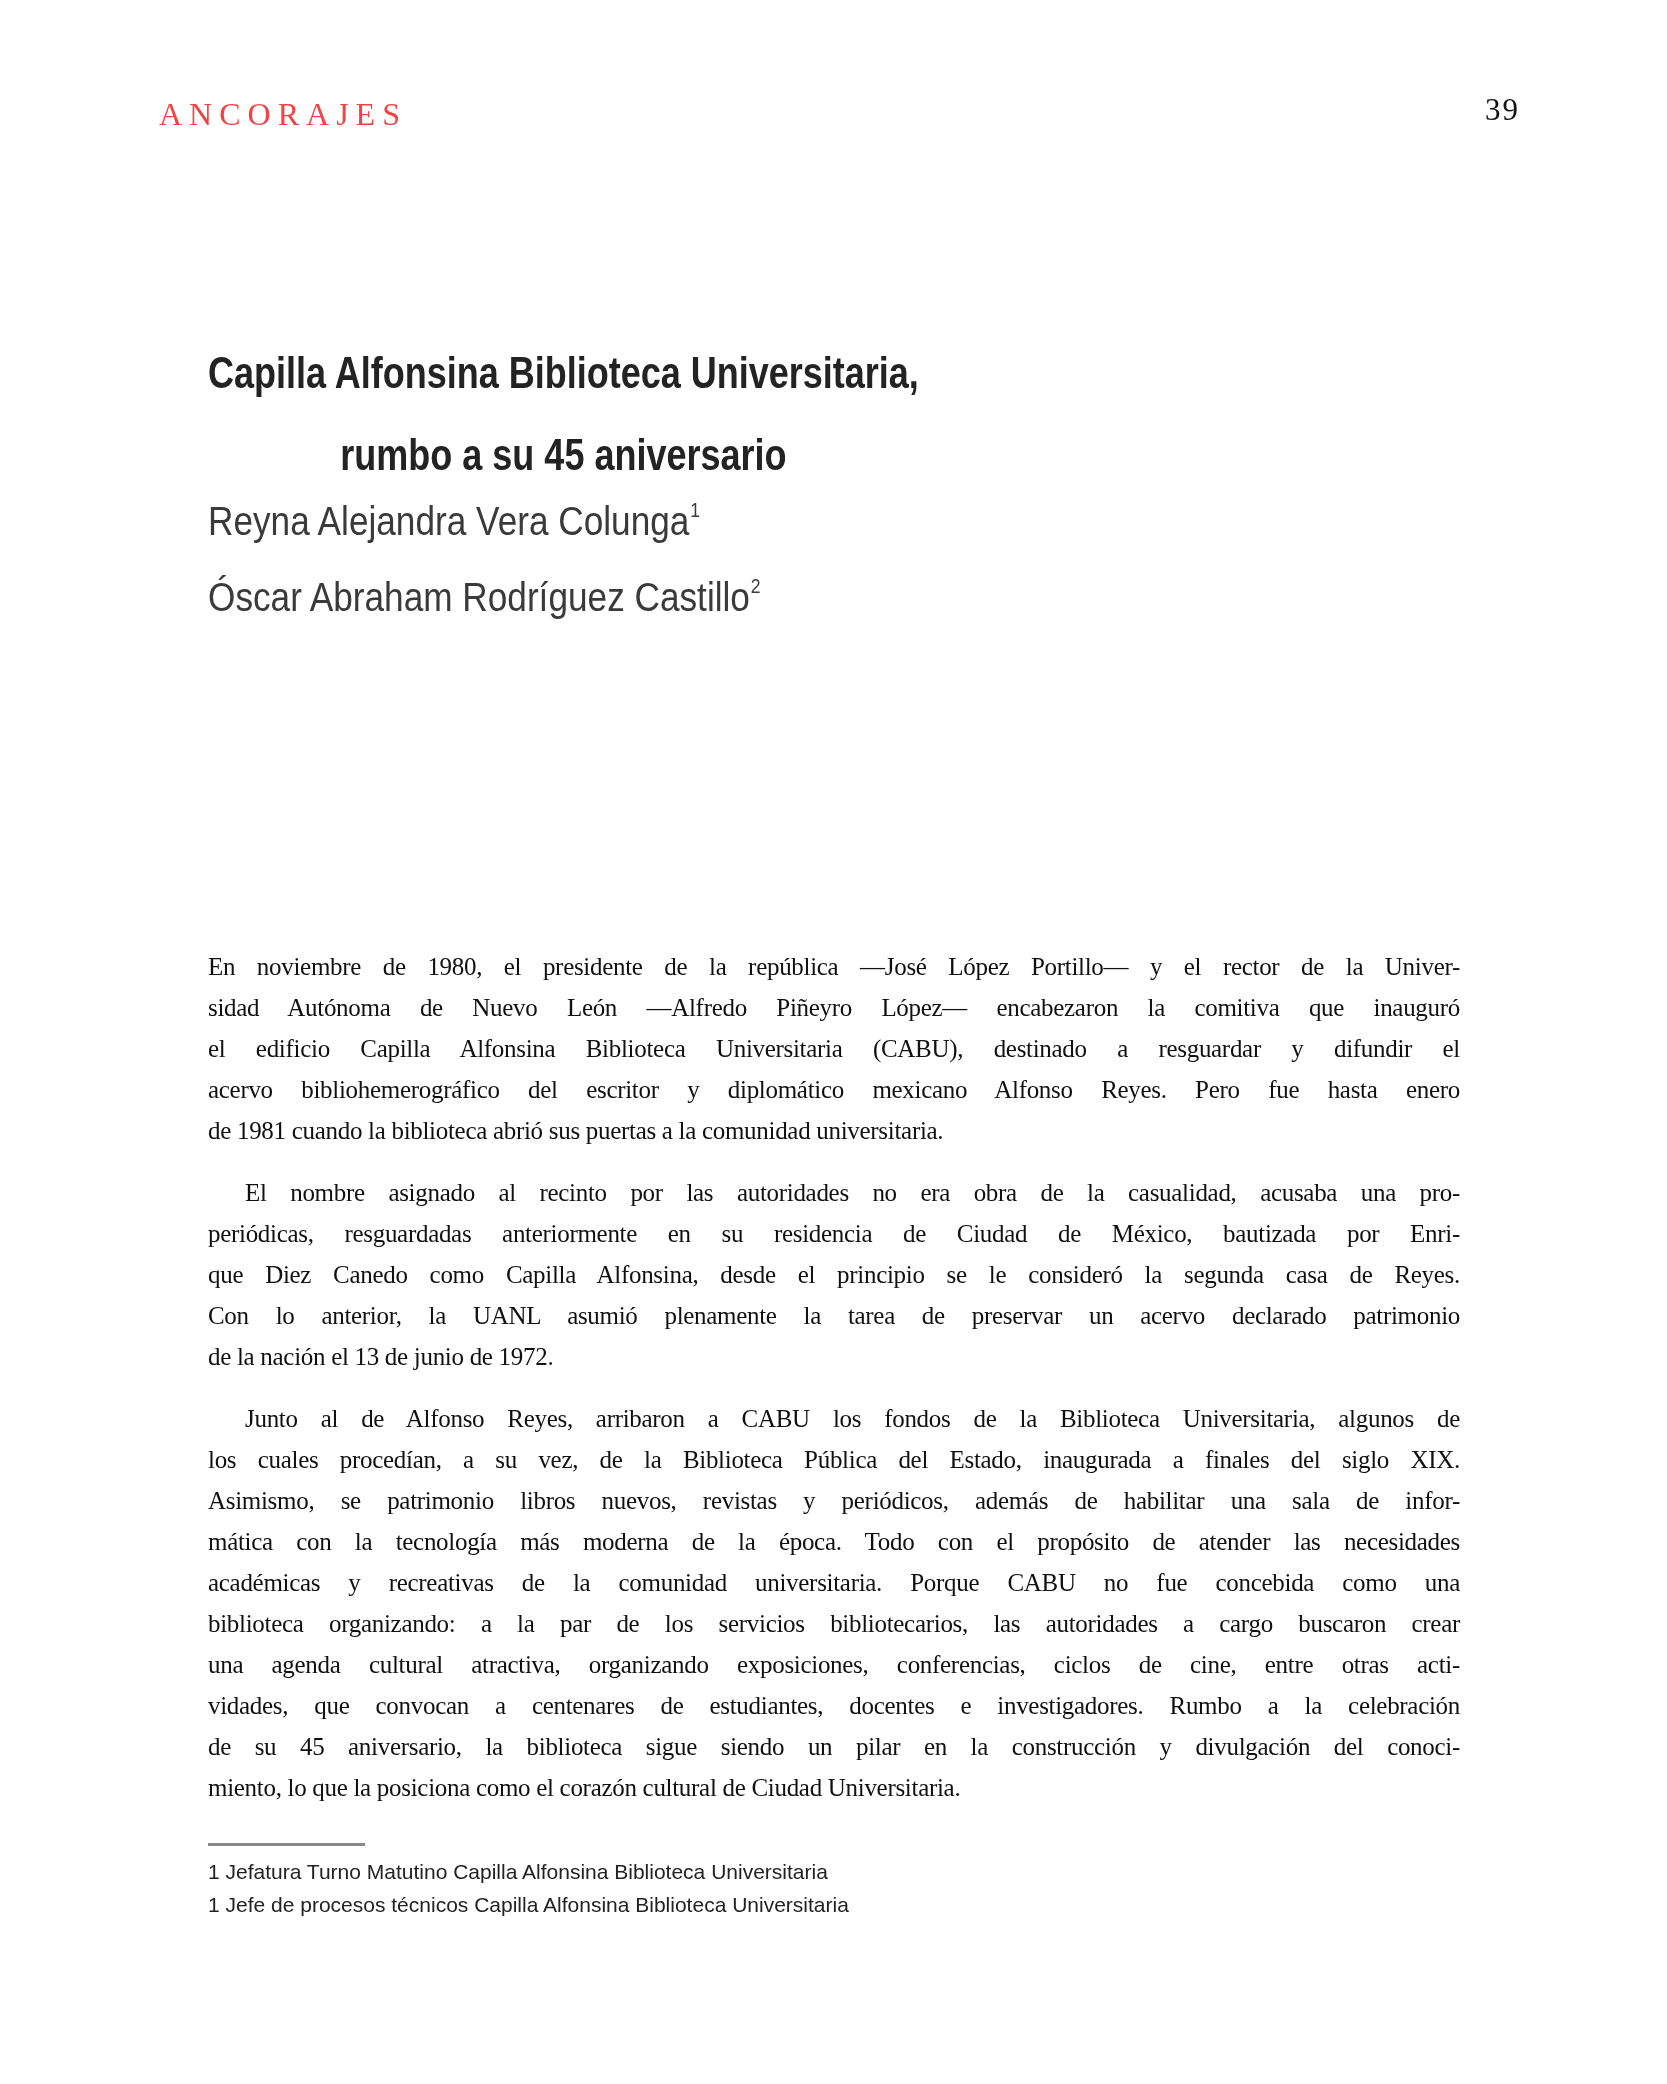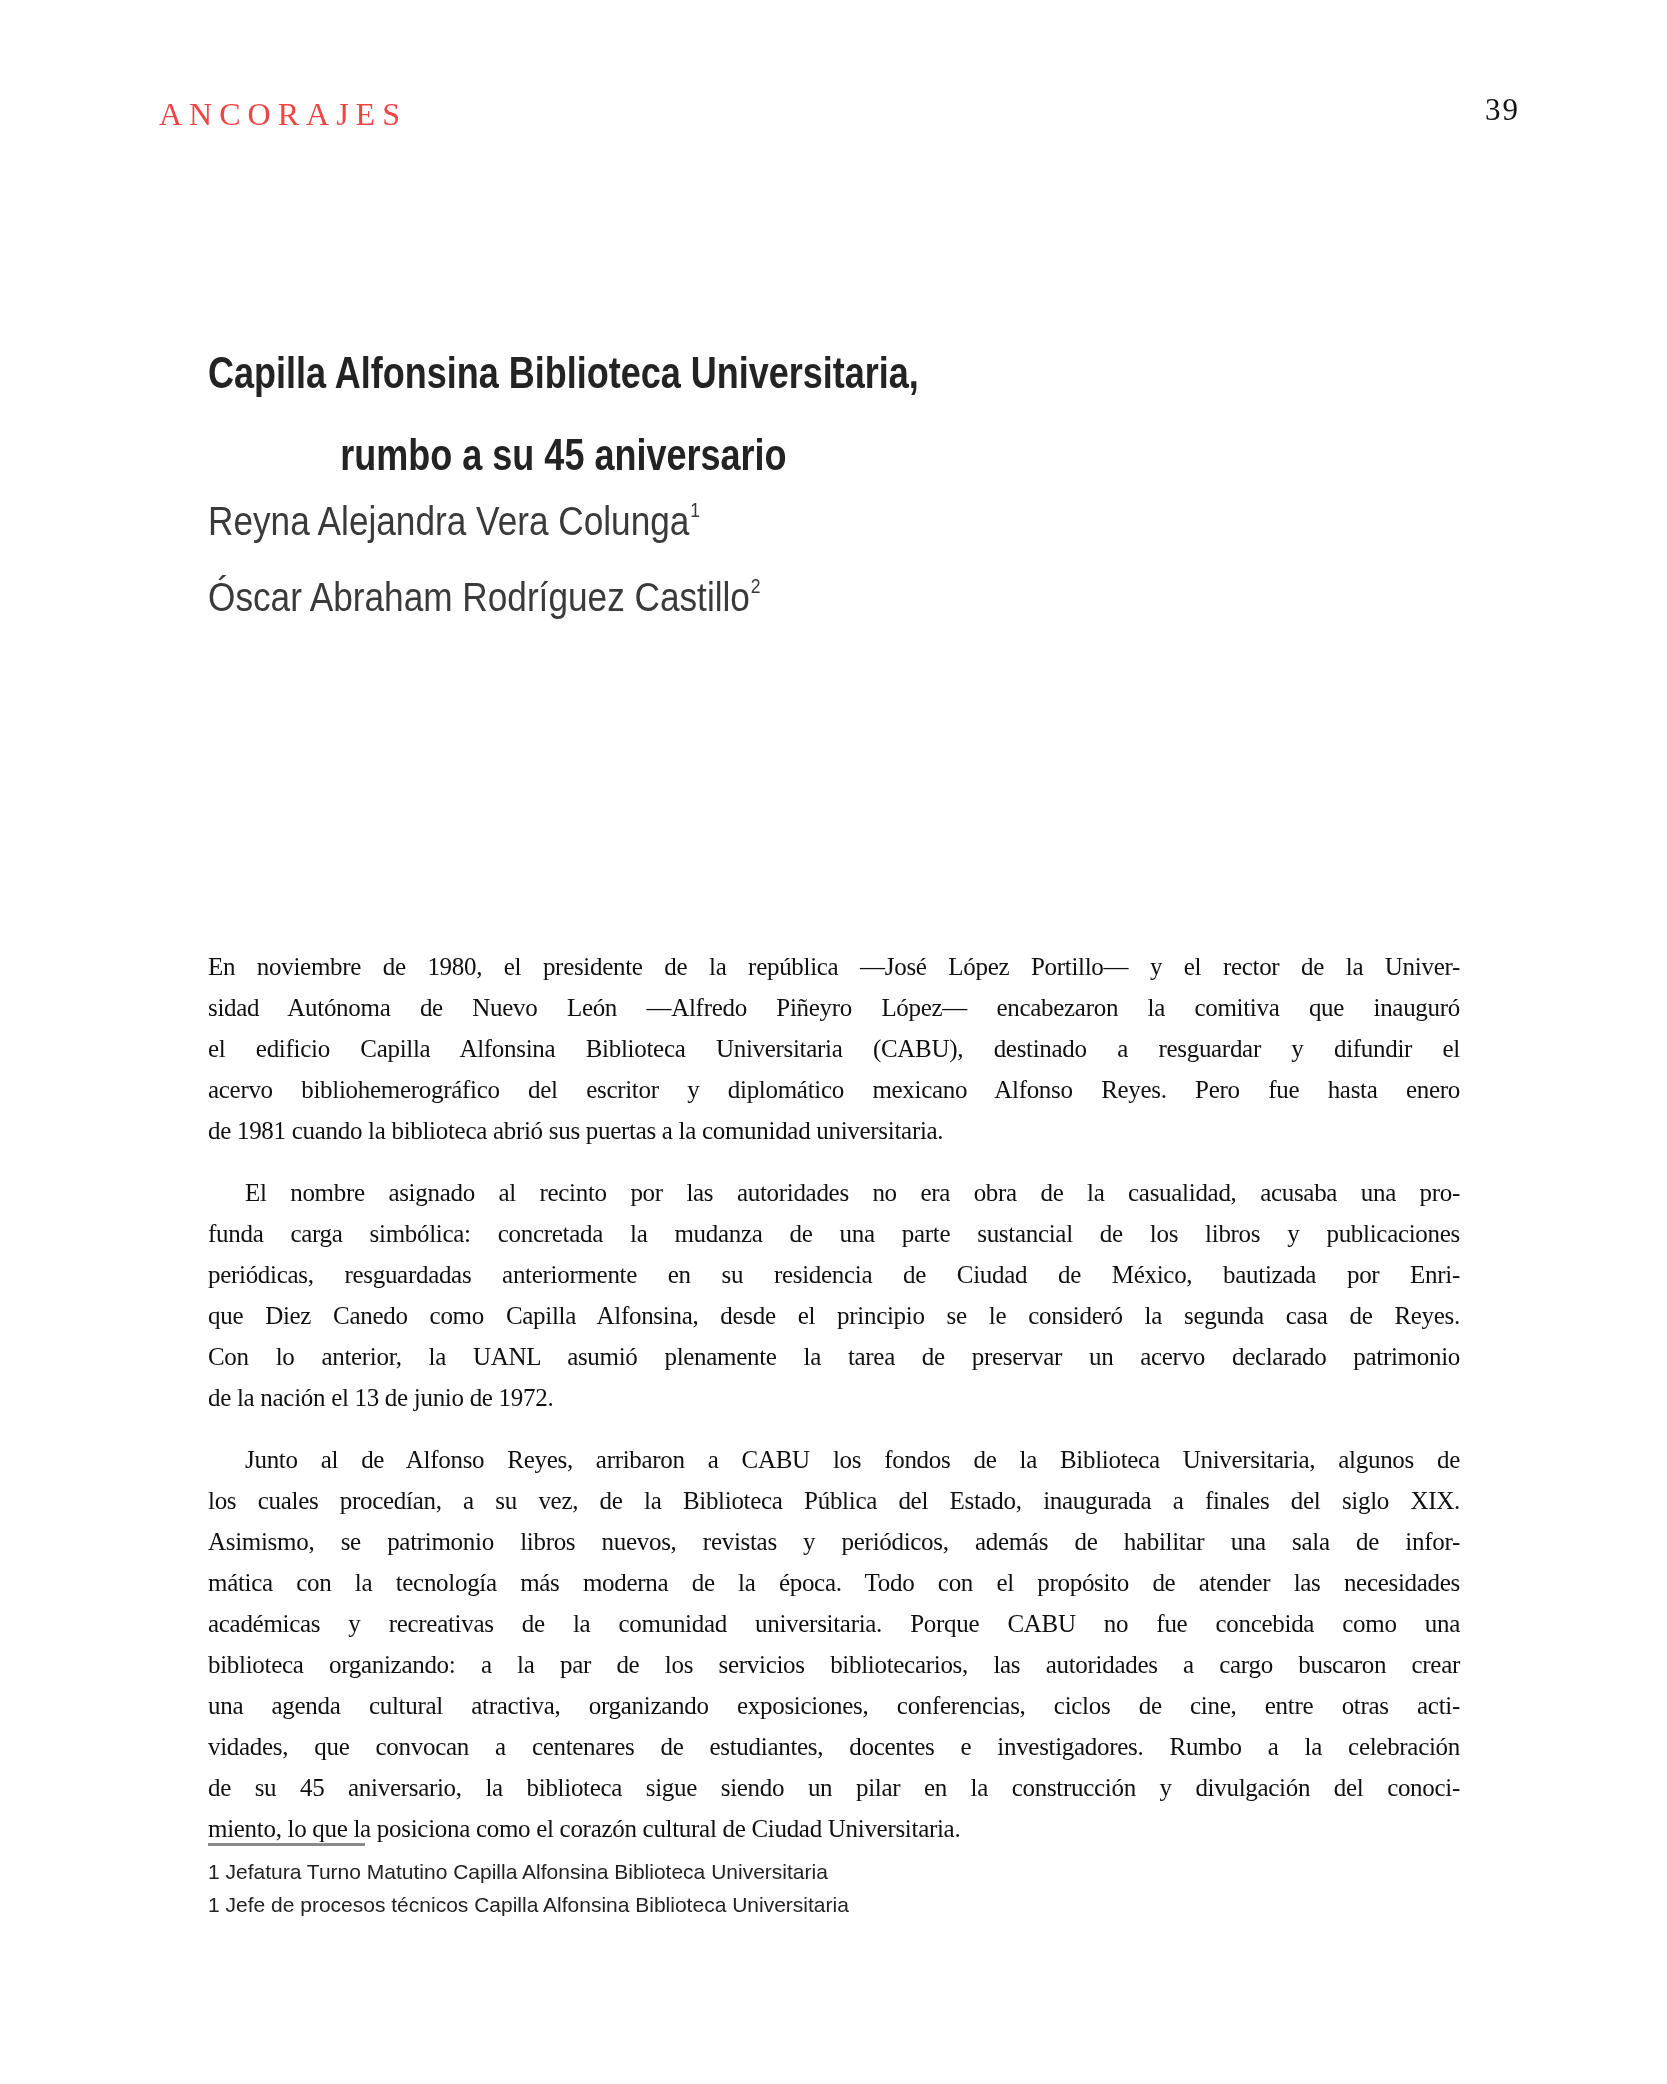--- a/index.html
+++ b/index.html
@@ -150,21 +150,20 @@
   <div class="article-body">
       <div class="para">
         <div class="bline firstline">En noviembre de 1980, el presidente de la república —José López Portillo— y el rector de la Univer-</div>
         <div class="bline">sidad Autónoma de Nuevo León —Alfredo Piñeyro López— encabezaron la comitiva que inauguró</div>
         <div class="bline">el edificio Capilla Alfonsina Biblioteca Universitaria (CABU), destinado a resguardar y difundir el</div>
         <div class="bline">acervo bibliohemerográfico del escritor y diplomático mexicano Alfonso Reyes. Pero fue hasta enero</div>
         <div class="bline lastline">de 1981 cuando la biblioteca abrió sus puertas a la comunidad universitaria.</div>
       </div>
       <div class="para indent">
         <div class="bline firstline">El nombre asignado al recinto por las autoridades no era obra de la casualidad, acusaba una pro-</div>
-        <div class="bline">funda carga simbólica: concretada la mudanza de una parte sustancial de los libros y publicaciones</div>
         <div class="bline">periódicas, resguardadas anteriormente en su residencia de Ciudad de México, bautizada por Enri-</div>
         <div class="bline">que Diez Canedo como Capilla Alfonsina, desde el principio se le consideró la segunda casa de Reyes.</div>
         <div class="bline">Con lo anterior, la UANL asumió plenamente la tarea de preservar un acervo declarado patrimonio</div>
         <div class="bline lastline">de la nación el 13 de junio de 1972.</div>
       </div>
       <div class="para indent">
         <div class="bline firstline">Junto al de Alfonso Reyes, arribaron a CABU los fondos de la Biblioteca Universitaria, algunos de</div>
         <div class="bline">los cuales procedían, a su vez, de la Biblioteca Pública del Estado, inaugurada a finales del siglo XIX.</div>
         <div class="bline">Asimismo, se patrimonio libros nuevos, revistas y periódicos, además de habilitar una sala de infor-</div>
         <div class="bline">mática con la tecnología más moderna de la época. Todo con el propósito de atender las necesidades</div>

